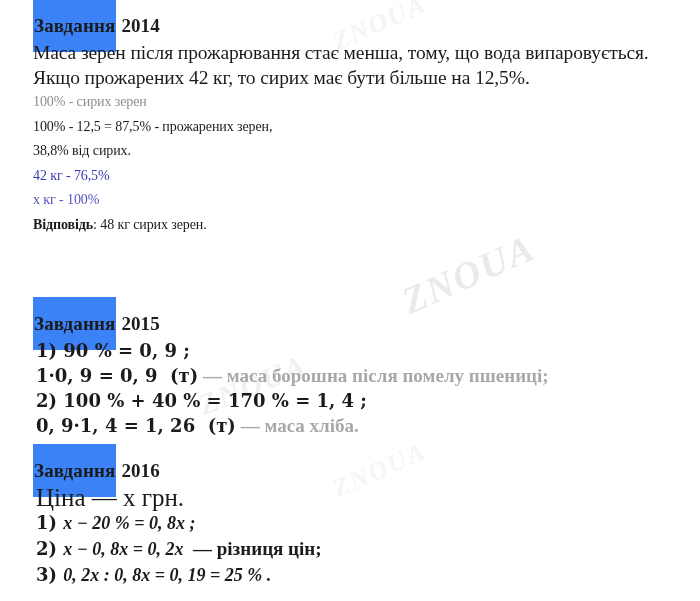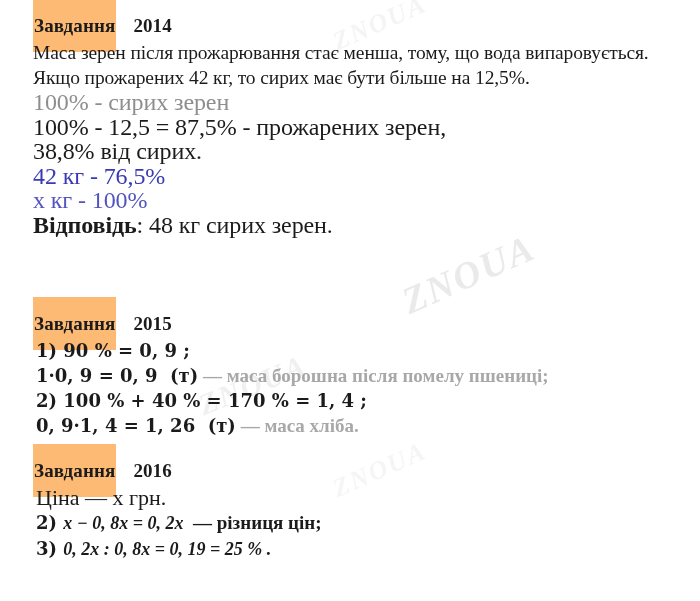--- a/index.html
+++ b/index.html
@@ -80,30 +80,30 @@
 
   .task-heading {
     margin: 0 0 2px 33px;
     font-size: 19px;
     font-weight: 700;
     line-height: 24px;
     letter-spacing: .1px;
     white-space: nowrap;
   }
   .hl {
-    background: #fdba74;
+    background: #3b82f6;
     padding: 16px 1px;
   }
-  .task-heading .year { margin-left: 17px; }
+  .task-heading .year { margin-left: 5px; }
 
   .line {
     margin: 0;
     white-space: nowrap;
     line-height: 24.5px;
-    font-size: 24px;
+    font-size: 14px;
     letter-spacing: -0.1px;
   }
 
   
   .prose {
     margin: 0 0 0 33px;
     font-size: 19.5px;
     line-height: 25px;
     width: 640px;
     white-space: normal;
@@ -135,21 +135,21 @@
     font-weight: 700;
   }
   .math .words {
     font-family: "Liberation Serif", "DejaVu Serif", serif;
     font-weight: 700;
     font-size: 19px;
   }
 
   .plain-line {
     margin: 0 0 0 36px;
-    font-size: 22px;
+    font-size: 25px;
     line-height: 25px;
     white-space: pre;
   }
 </style>
 </head>
 <body>
 
 <div id="page">
 
   <div class="watermark wm-3">ZNOUA</div>
@@ -192,20 +192,21 @@
     </section>
 
     <section class="task-block" id="block-2016">
 
       <h2 class="task-heading">
         <span class="hl">Завдання</span><span class="year">2016</span>
       </h2>
 
       <p class="plain-line">Ціна — х грн.</p>
 
+      <p class="math"><span class="idx">1)</span> <span class="var">x − 20 % = 0, 8x ;</span></p>
 
       <p class="math"><span class="idx">2)</span> <span class="var">x − 0, 8x = 0, 2x</span><span class="words">  — різниця цін;</span></p>
 
       <p class="math"><span class="idx">3)</span> <span class="var">0, 2x : 0, 8x = 0, 19 = 25 % .</span></p>
     </section>
 
   </div>
 </div>
 
 </body></html>

